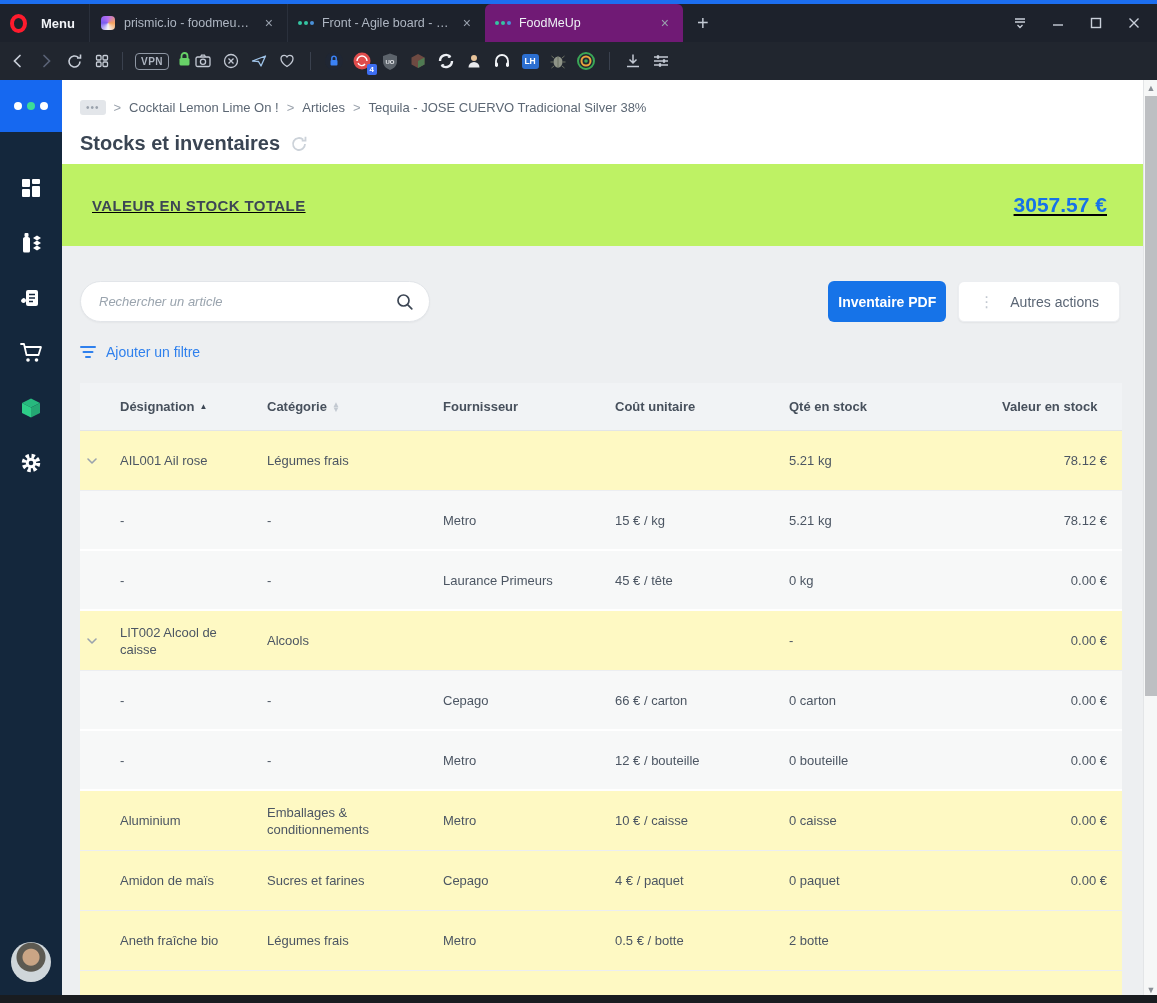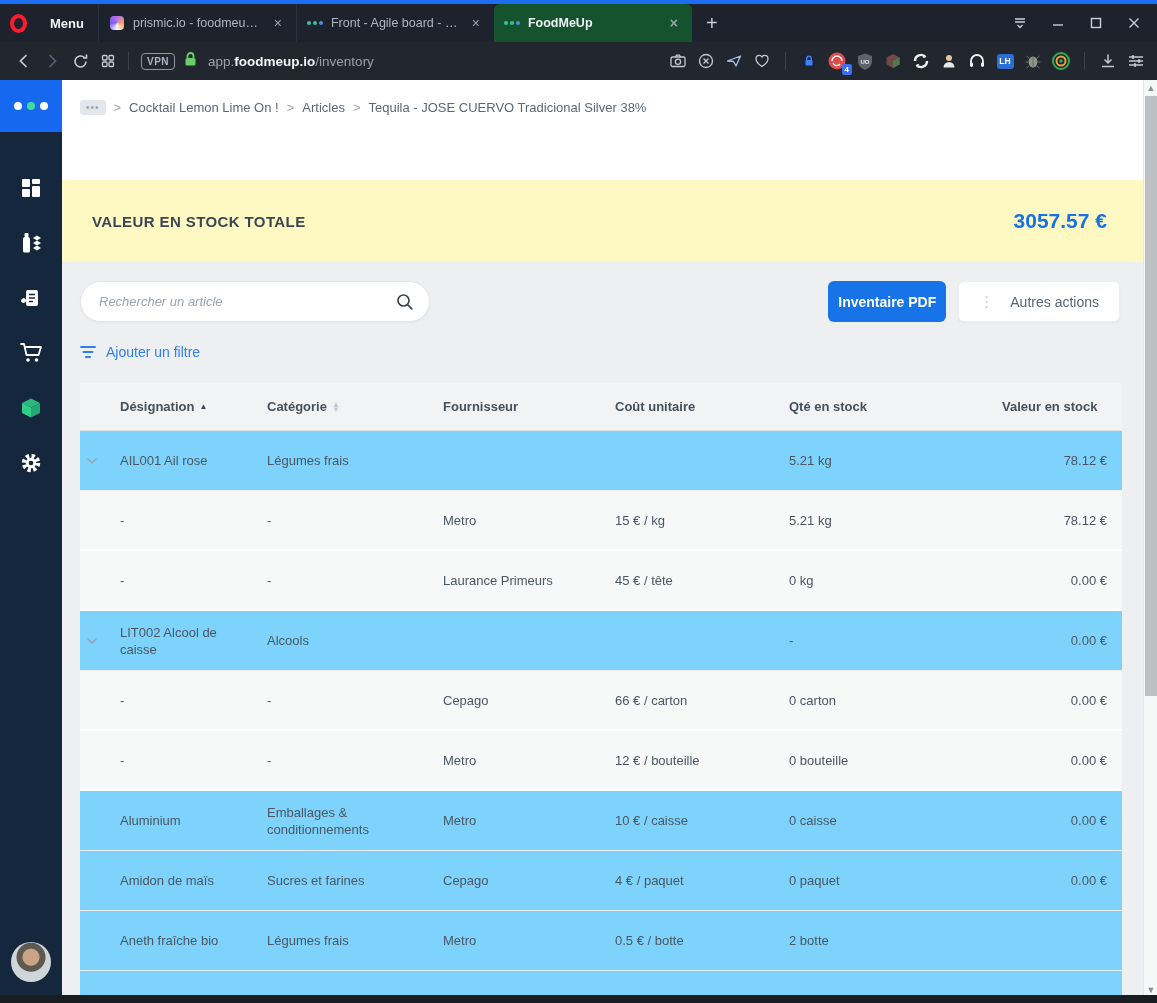--- a/index.html
+++ b/index.html
@@ -2,37 +2,37 @@
 <html><head>
 <meta charset="utf-8">
 <style>
   * { margin:0; padding:0; box-sizing:border-box; }
   html,body { width:1157px; height:1003px; overflow:hidden; }
   body { font-family:"Liberation Sans","DejaVu Sans",sans-serif; position:relative; background:#edeff1; }
 
   
   .top-strip { position:absolute; left:0; top:0; width:1157px; height:4px; background:#1c6ef0; }
   .tabbar { position:absolute; left:0; top:4px; width:1157px; height:38px; background:#1d222c; display:flex; align-items:center; }
-  .menu-btn { display:flex; align-items:center; gap:23px; padding:0 14px 0 10px; height:100%; cursor:pointer; }
+  .menu-btn { display:flex; align-items:center; gap:14px; padding:0 14px 0 10px; height:100%; cursor:pointer; }
   .opera-o { width:17px; height:19px; border:4px solid #ff1b2d; border-radius:50%; }
   .menu-label { color:#f2f4f8; font-size:13px; font-weight:700; }
   .tabs { display:flex; height:100%; align-items:stretch; }
   .tab { display:flex; align-items:center; gap:8px; padding:0 10px; width:198px; color:#aeb6c2; font-size:12.5px; border-left:1px solid #2a303c; position:relative; cursor:pointer; }
-  .tab.active { background:#14532d; color:#eef1f5; border-radius:6px 6px 0 0; border-left:none;font-weight:bold; }
+  .tab.active { background:#701a75; color:#eef1f5; border-radius:6px 6px 0 0; border-left:none; }
   .tab .title { flex:1; white-space:nowrap; overflow:hidden; text-overflow:ellipsis; }
   .tab .close { color:#9aa2ae; font-size:14px; padding:2px 4px; cursor:pointer; }
   .favicon { width:16px; height:16px; flex:0 0 16px; display:flex; align-items:center; justify-content:center; }
   .fav-prismic { width:14px; height:14px; border-radius:4px; background:conic-gradient(#b76ef0,#f5a25c,#f8f8f8,#7a5cf0,#b76ef0); }
   .dots3 { display:flex; gap:2px; }
   .dots3 i { width:4px; height:4px; border-radius:50%; display:block; }
   .newtab-btn { color:#c3cad4; font-size:20px; padding:0 14px; cursor:pointer; }
   .win-controls { margin-left:auto; display:flex; align-items:center; gap:4px; padding-right:6px; }
   .win-btn { width:34px; height:30px; display:flex; align-items:center; justify-content:center; color:#c9cfd9; cursor:pointer; }
 
-  .addressbar { position:absolute; left:0; top:42px; width:1157px; height:38px; background:#21262f; display:flex; align-items:center; padding:0 10px; }
+  .addressbar { position:absolute; left:0; top:42px; width:1157px; height:38px; background:#21262f; display:flex; align-items:center; padding:0 4px; }
   .nav-ic { width:28px; height:28px; display:flex; align-items:center; justify-content:center; cursor:pointer; }
   .sep-v { width:1px; height:18px; background:#3a414e; margin:0 6px; }
   .vpn-badge { border:1.5px solid #8f97a4; border-radius:4px; color:#aeb5c1; font-size:10px; font-weight:700; padding:2px 5px; letter-spacing:.5px; margin:0 8px 0 6px; cursor:pointer; }
   .url { font-size:13.5px; margin-left:10px; white-space:nowrap; flex:1; cursor:text; }
   .url .dim { color:#9aa1ad; }
   .url .host { color:#f1f3f7; font-weight:700; }
   .ext-row { display:flex; align-items:center; gap:6px; }
   .ext { width:22px; height:22px; display:flex; align-items:center; justify-content:center; position:relative; cursor:pointer; }
   .badge { position:absolute; right:-4px; bottom:-3px; background:#3d6ef2; color:#fff; font-size:8px; font-weight:700; padding:1px 3px; border-radius:2px; }
   .lh-sq { width:17px; height:15px; background:#2c6fd1; border-radius:3px; color:#fff; font-size:8.5px; font-weight:700; display:flex; align-items:center; justify-content:center; }
@@ -47,21 +47,21 @@
   
   .content { position:absolute; left:62px; top:80px; width:1081px; height:915px; background:#edeff1; }
   .white-head { position:absolute; left:0; top:0; width:1081px; height:100px; background:#ffffff; }
   .breadcrumb { position:absolute; left:18px; top:20px; display:flex; align-items:center; gap:8px; font-size:13px; color:#5c6774; }
   .bc-ellipsis { background:#e3e6ea; border-radius:3px; padding:2px 6px; color:#9aa2ac; font-size:10px; letter-spacing:1px; cursor:pointer; }
   .bc-sep { color:#9aa2ac; }
   .bc-link { cursor:pointer; }
   .page-title-row { position:absolute; left:18px; top:52px; display:flex; align-items:center; gap:10px; }
   .page-title { font-size:20px; font-weight:700; color:#3a4553; }
 
-  .total-bar { position:absolute; left:0; top:100px; width:1081px; height:82px; background:#fef9c3; display:flex; align-items:center; justify-content:space-between; padding:0 36px 0 30px; }
+  .total-bar { position:absolute; left:0; top:84px; width:1081px; height:82px; background:#bef264; display:flex; align-items:center; justify-content:space-between; padding:0 36px 0 30px;text-decoration:underline; }
   .total-label { font-size:15px; font-weight:700; color:#3c4654; letter-spacing:.4px; }
   .total-value { font-size:21px; font-weight:700; color:#1772e8; }
 
   .search-pill { position:absolute; left:18px; top:201px; width:350px; height:41px; background:#fff; border:1px solid #e2e5e9; border-radius:21px; display:flex; align-items:center; padding:0 14px 0 18px; box-shadow:0 1px 2px rgba(0,0,0,.04); }
   .search-pill input { border:none; outline:none; flex:1; font-size:13px; font-style:italic; color:#5a6470; font-family:inherit; background:transparent; }
   .search-pill input::placeholder { color:#9aa4ae; }
 
   .btn-row { position:absolute; right:23px; top:201px; display:flex; gap:12px; }
   .btn-primary { background:#1673e8; color:#fff; font-size:14px; font-weight:600; border:none; border-radius:6px; padding:0 10px; height:41px; cursor:pointer; font-family:inherit; }
   .btn-secondary { background:#fff; color:#5b6675; font-size:14px; border:1px solid #eceef1; border-radius:6px; padding:0 20px; height:41px; cursor:pointer; display:flex; align-items:center; gap:16px; box-shadow:0 1px 2px rgba(0,0,0,.05); font-family:inherit; }
@@ -69,21 +69,21 @@
 
   .filter-link { position:absolute; left:18px; top:264px; display:flex; align-items:center; gap:10px; color:#2f80ed; font-size:14px; cursor:pointer; }
 
   .table { position:absolute; left:18px; top:303px; width:1042px; background:#fff; }
   .thead, .trow { display:grid; grid-template-columns:40px 147px 176px 172px 174px 213px 120px; align-items:center; }
   .thead { background:#f1f3f5; height:48px; border-bottom:1px solid #e2e5e8; }
   .th { font-size:13px; font-weight:700; color:#47505c; display:flex; align-items:center; gap:5px; padding-right:10px; cursor:pointer; }
   .th.right { padding-right:15px; }
   .sort { display:flex; flex-direction:column; line-height:5px; font-size:8px; }
   .sort .up { color:#3c4654; } .sort .pale { color:#c3c9d1; }
-  .trow { min-height:60px; border-bottom:1px solid #eceef1; background:#7dd3fc; cursor:pointer; }
+  .trow { min-height:60px; border-bottom:1px solid #eceef1; background:#fef9c3; cursor:pointer; }
   .trow.sub { background:#f7f8f8; border-bottom:2px solid #fff; }
   .trow.partial { min-height:27px; border-bottom:none; }
   .td { font-size:13px; color:#4c5663; padding-right:16px; line-height:17px; }
   .td.right { text-align:right; padding-right:15px; }
   .chev-cell { display:flex; justify-content:center; }
 
   
   .scrollbar { position:absolute; right:0; top:80px; width:14px; height:923px; background:#f6f7f7; border-left:1px solid #e3e5e7; }
   .sb-thumb { position:absolute; left:1px; top:16px; width:12px; height:600px; background:#bdbfc2; cursor:pointer; }
   .sb-arrow { position:absolute; left:0; width:14px; height:16px; display:flex; align-items:center; justify-content:center; color:#8a8f96; font-size:9px; cursor:pointer; }
@@ -184,23 +184,20 @@
           <rect x="9" y="9" width="4.5" height="4.5" rx="1"></rect>
         </g>
       </svg>
     </div>
   <div class="sep-v"></div>
   <span class="vpn-badge">VPN</span>
   <span><svg width="15" height="16" viewBox="0 0 15 16">
         <rect x="2.5" y="7" width="10" height="7.5" rx="1.5" fill="#67d167"></rect>
         <path d="M4.5 7V5a3 3 0 0 1 6 0v2" fill="none" stroke="#67d167" stroke-width="1.8"></path>
       </svg></span>
-  <div class="url">
-    <span class="dim">app.</span><span class="host">foodmeup.io</span><span class="dim">/inventory</span>
-  </div>
   <div class="ext-row">
     <div class="ext">
         <svg width="18" height="18" viewBox="0 0 18 18">
           <rect x="2" y="5" width="14" height="9.5" rx="1.5" fill="none" stroke="#c3c9d4" stroke-width="1.3"></rect>
           <path d="M6.5 5l1-1.8h3l1 1.8" fill="none" stroke="#c3c9d4" stroke-width="1.3"></path>
           <circle cx="9" cy="9.7" r="2.6" fill="none" stroke="#c3c9d4" stroke-width="1.3"></circle>
         </svg>
       </div>
     <div class="ext">
         <svg width="18" height="18" viewBox="0 0 18 18">
@@ -370,20 +367,27 @@
   <div class="breadcrumb">
     <span class="bc-ellipsis">•••</span>
     <span class="bc-sep">&gt;</span>
     <span class="bc-link">Cocktail Lemon Lime On !</span>
     <span class="bc-sep">&gt;</span>
     <span class="bc-link">Articles</span>
     <span class="bc-sep">&gt;</span>
     <span class="bc-link">Tequila - JOSE CUERVO Tradicional Silver 38%</span>
   </div>
 
+  <div class="page-title-row">
+    <span class="page-title">Stocks et inventaires</span>
+    <svg width="18" height="18" viewBox="0 0 18 18">
+        <path d="M15 9a6 6 0 1 1-1.8-4.3" fill="none" stroke="#ccd2d9" stroke-width="1.8"></path>
+        <path d="M15.5 1.8v3.8h-3.8" fill="none" stroke="#ccd2d9" stroke-width="1.8"></path>
+      </svg>
+  </div>
 
   <div class="total-bar">
     <span class="total-label">VALEUR EN STOCK TOTALE</span>
     <span class="total-value">3057.57 €</span>
   </div>
 
   <div class="search-pill">
     <input type="text" placeholder="Rechercher un article" style="">
     <svg width="20" height="20" viewBox="0 0 20 20">
         <circle cx="8.5" cy="8.5" r="5.5" fill="none" stroke="#3c4654" stroke-width="1.7"></circle>

